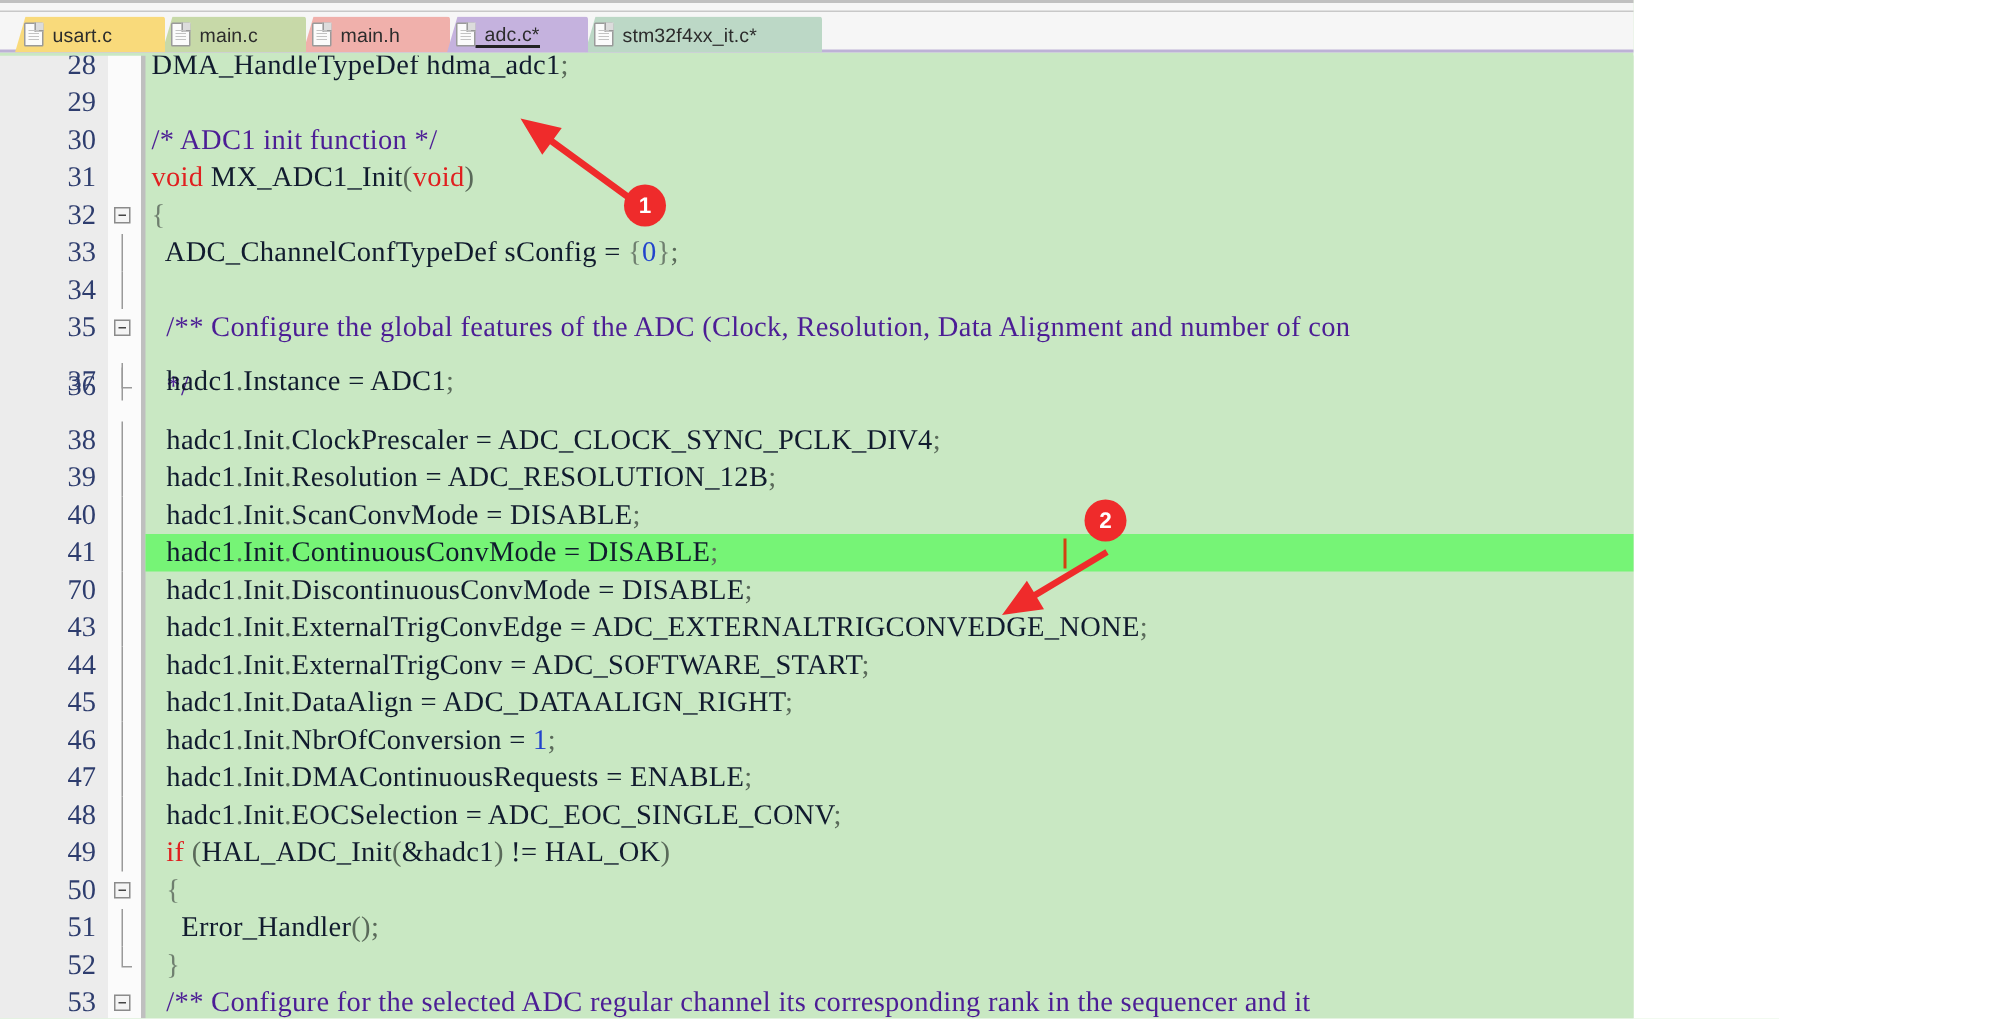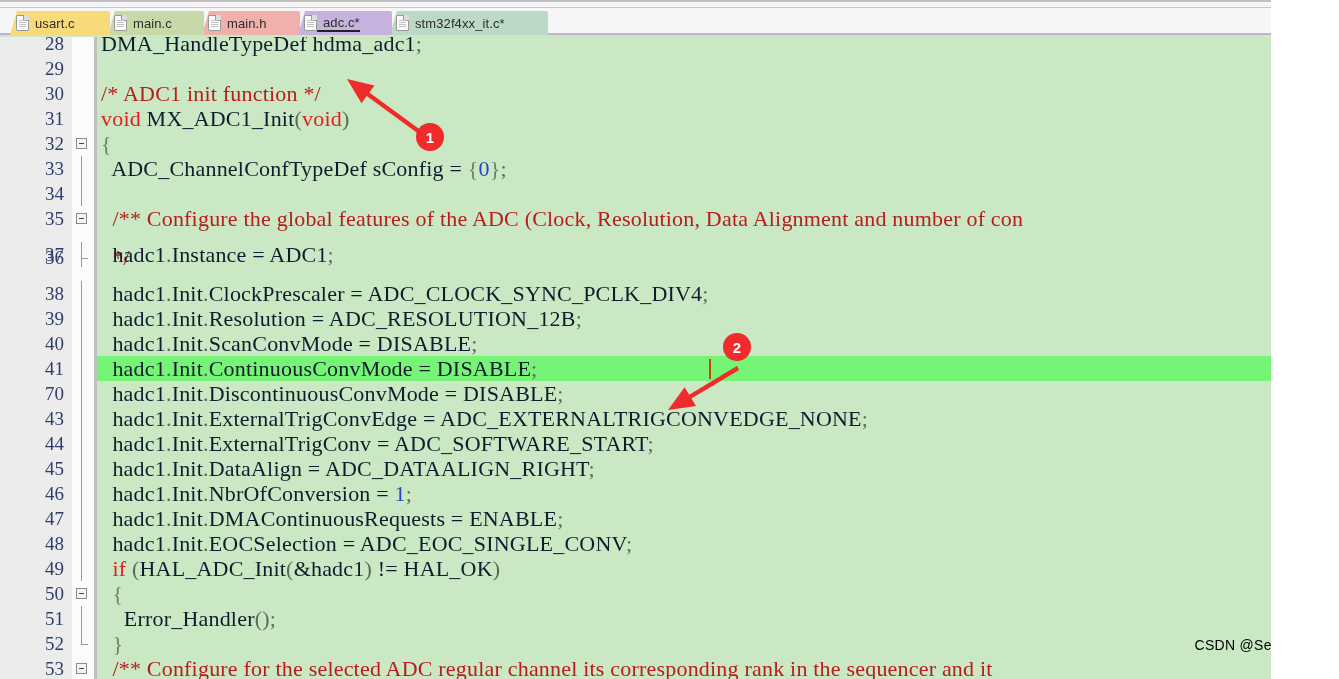--- a/index.html
+++ b/index.html
@@ -7,21 +7,21 @@
   html, body {
     margin: 0; padding: 0;
     width: 1339px; height: 679px;
     overflow: hidden;
     background: #ffffff;
     font-family: "Liberation Sans", sans-serif;
   }
 
   #app {
     position: relative;
-    width: 1271px;
+    width: 1089px;
     height: 679px;
     overflow: hidden;
     background: #c9e8c3;
   }
 
   
   .top-strip {
     position: absolute; left: 0; top: 0;
     width: 1339px; height: 8px;
     background: #f6f6f6;
@@ -158,26 +158,26 @@
     height: 1px;
     background: #9a9a9a;
   }
 
   .codeline {
     position: absolute;
     left: 4px;
     height: 25px; line-height: 25px;
     white-space: pre;
     font-family: "Liberation Serif", serif;
-    font-size: 22px;
+    font-size: 19px;
     color: #111b2e;
     letter-spacing: 0.2px;
   }
   .codeline .kw    { color: #e02020; }
-  .codeline .cmt   { color: #b91c1c; }
+  .codeline .cmt   { color: #4c1d95; }
   .codeline .num   { color: #2244cc; }
   .codeline .pun   { color: #5a6a5a; }
   .codeline .brace { color: #6f7f6f; }
 
   .hl-line {
     position: absolute;
     left: 97px; right: 0;
     height: 25px;
     background: #76f476;
   }

